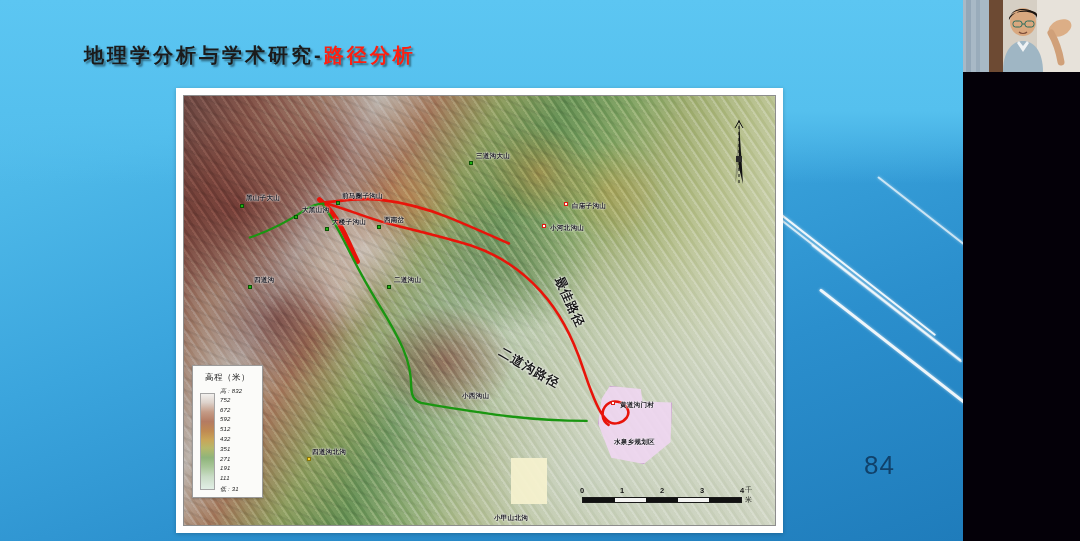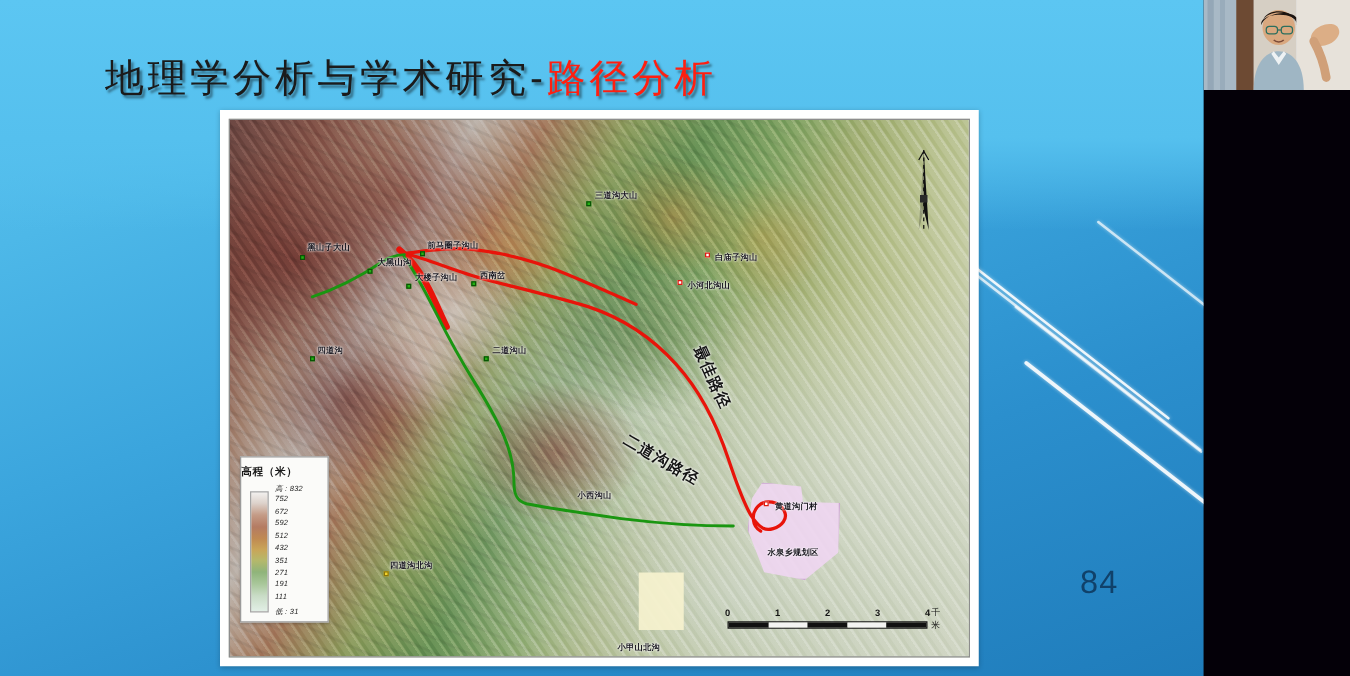--- a/index.html
+++ b/index.html
@@ -27,21 +27,21 @@
   .streak{
     position:absolute; background:#ffffff; height:2px;
     transform-origin:left center; border-radius:2px;
     box-shadow:0 0 3px rgba(255,255,255,.65);
     opacity:.92; pointer-events:none;
   }
 
   
   #title{
     position:absolute; left:84px; top:42px;
-    font-size:31px; font-weight:normal; letter-spacing:3px;
+    font-size:20px; font-weight:bold; letter-spacing:3px;
     color:#1b1b1b; white-space:nowrap;
     text-shadow:2px 2px 2px rgba(0,0,0,.45);
   }
   #title .accent{ color:#ff1f10; }
 
   
   #pageno{
     position:absolute; left:864px; top:450px;
     font-size:26px; color:#0f3c63; opacity:.92; letter-spacing:1px;
   }
@@ -121,22 +121,22 @@
   .dot-red  { background:#ffffff; border:1.2px solid #e01b12; }
   .dot-yellow{ background:#f2d22a; border:.5px solid #8a7408; }
 
   
   #legend{
     position:absolute; left:8px; bottom:27px; width:71px; height:133px;
     background:#fbfbf9; border:1px solid #9a9a9a;
     box-shadow:0 1px 2px rgba(0,0,0,.22);
   }
   #legend-title{
-    position:absolute; left:0; right:0; top:6px; text-align:left;
-    font-size:8.5px; font-weight:bold; color:#1a1a1a; letter-spacing:.5px;
+    position:absolute; left:0; right:0; top:6px; text-align:center;
+    font-size:8.5px; font-weight:normal; color:#1a1a1a; letter-spacing:.5px;
   }
   #legend-ramp{
     position:absolute; left:7px; top:27px; width:15px; height:97px;
     border:.6px solid #a5a5a5;
     background:linear-gradient(180deg,
       #f2f0ee 0%, #ddd2cb 9%, #c49b86 19%, #b47b62 29%,
       #c08a52 39%, #c9a558 48%, #b6b86a 57%, #8fb47a 67%,
       #a9c79a 77%, #c9dcc6 87%, #e2efe6 100%);
   }
   .legend-val{

